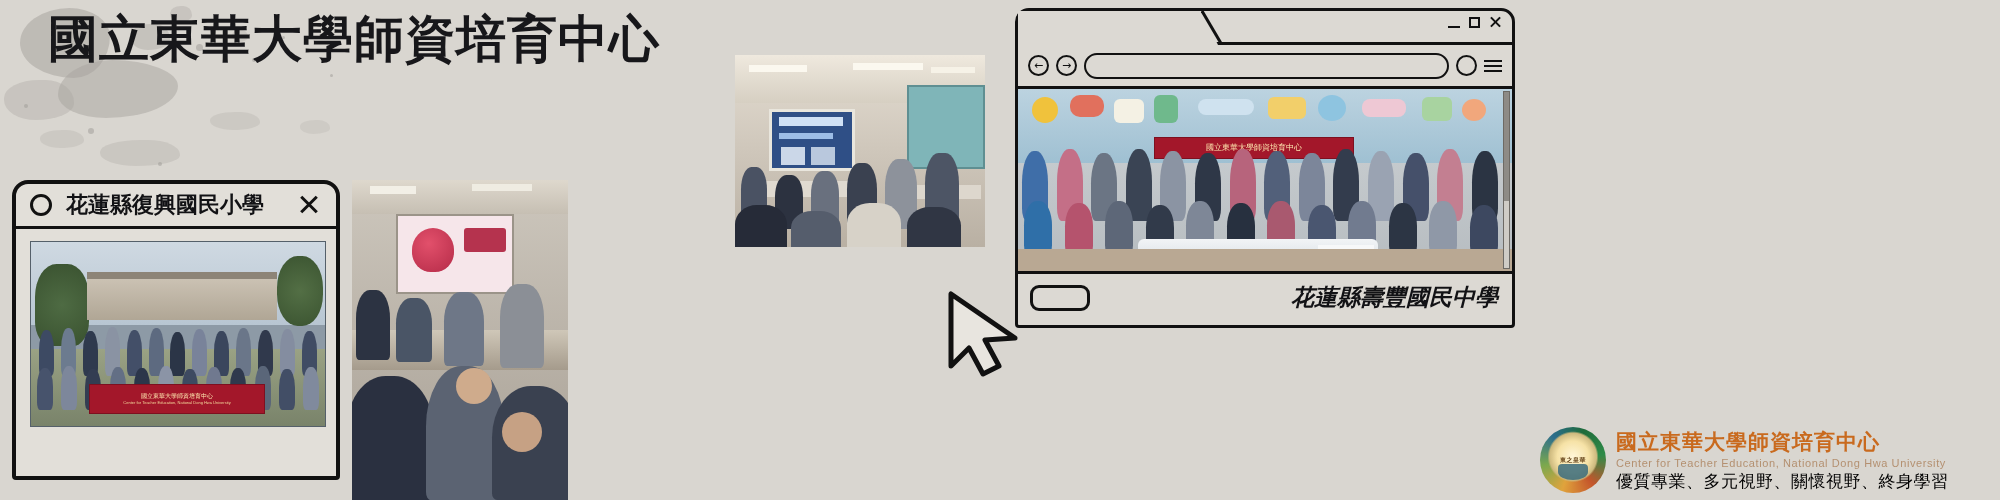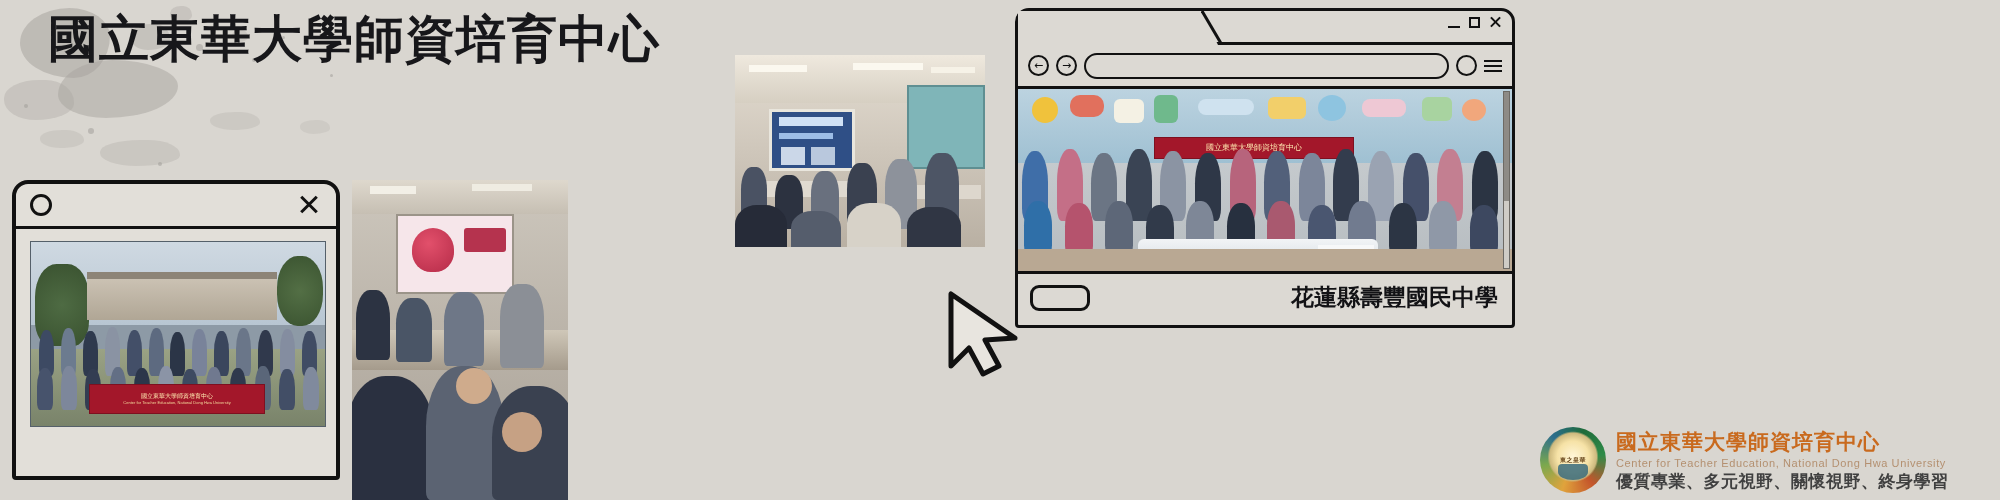--- a/index.html
+++ b/index.html
@@ -182,21 +182,21 @@
     position:absolute; right:2px; top:2px; width:7px; bottom:2px;
     background:#cfccc6; border:1px solid #6d6a65;
   }
   #win-right .scrollthumb { position:absolute; left:0; top:0; right:0; height:62%; background:#8e8b86; }
   #win-right .bottombar {
     height:50px; border-top:3px solid #111;
     display:flex; align-items:center; justify-content:space-between;
     padding:0 14px 0 12px;
   }
   #win-right .addrpill { width:60px; height:26px; border:3px solid #111; border-radius:9px; }
-  #win-right .schoolname { font-size:23px; font-weight:700; color:#121215; white-space:nowrap; }
+  #win-right .schoolname { font-size:23px; font-weight:700; color:#121215; white-space:nowrap;font-style:italic; }
 
   
   #footer-logo {
     position:absolute; left:1540px; top:422px; width:455px; height:76px;
     display:flex; align-items:center; gap:10px;
   }
   #footer-logo .emblem {
     width:66px; height:66px; border-radius:50%; flex:0 0 auto;
     background:
       radial-gradient(circle at 50% 45%, #fff6d8 0%, #f6e2a6 32%, #cdb97e 48%, transparent 52%),
@@ -208,21 +208,21 @@
     width:30px; height:16px; background:#3b6c7d; border-radius:4px 4px 50% 50%;
     opacity:.85;
   }
   #footer-logo .emblem .ch {
     position:absolute; left:0; right:0; top:44%; text-align:center;
     font-size:6px; color:#6b4a1f; font-weight:700; letter-spacing:.5px;
   }
   #footer-logo .ftext { display:flex; flex-direction:column; gap:1px; }
   #footer-logo .l1 { font-size:21px; font-weight:700; color:#c96a1e; letter-spacing:1px; white-space:nowrap;}
   #footer-logo .l2 { font-size:11px; color:#b49070; letter-spacing:.6px; white-space:nowrap;}
-  #footer-logo .l3 { font-size:17px; font-weight:700; color:#404040; letter-spacing:.5px; white-space:nowrap;}
+  #footer-logo .l3 { font-size:17px; font-weight:400; color:#000000; letter-spacing:.5px; white-space:nowrap;}
 </style>
 </head>
 <body>
 
 <div id="stage">
 
   <div>
     <div class="splat s1"></div>
       <div class="splat s2"></div>
       <div class="splat s3"></div>
@@ -241,20 +241,21 @@
     <div class="dot" style="left:24px;top:104px;width:4px;height:4px"></div>
     <div class="dot" style="left:330px;top:74px;width:3px;height:3px"></div>
     <div class="dot" style="left:158px;top:162px;width:4px;height:4px"></div>
   </div>
 
   <div id="headline">國立東華大學師資培育中心</div>
 
   <div id="win-left">
     <div class="titlebar">
       <div class="circlebtn"></div>
+      <div class="wtitle">花蓮縣復興國民小學</div>
       <div class="closex"></div>
     </div>
     <div class="sep"></div>
     <div class="body">
       <div class="shot photo">
         <div class="sky"></div>
         <div class="ground" style="inset:58% 0 0 0;background:linear-gradient(#9aa284,#79836a)"></div>
 
         <div style="position:absolute;left:4px;top:22px;width:54px;height:82px;background:radial-gradient(circle,#4e6b43,#39512f);border-radius:40% 40% 30% 30%"></div>
         <div style="position:absolute;right:2px;top:14px;width:46px;height:70px;background:radial-gradient(circle,#536f45,#3a5330);border-radius:45%"></div>

